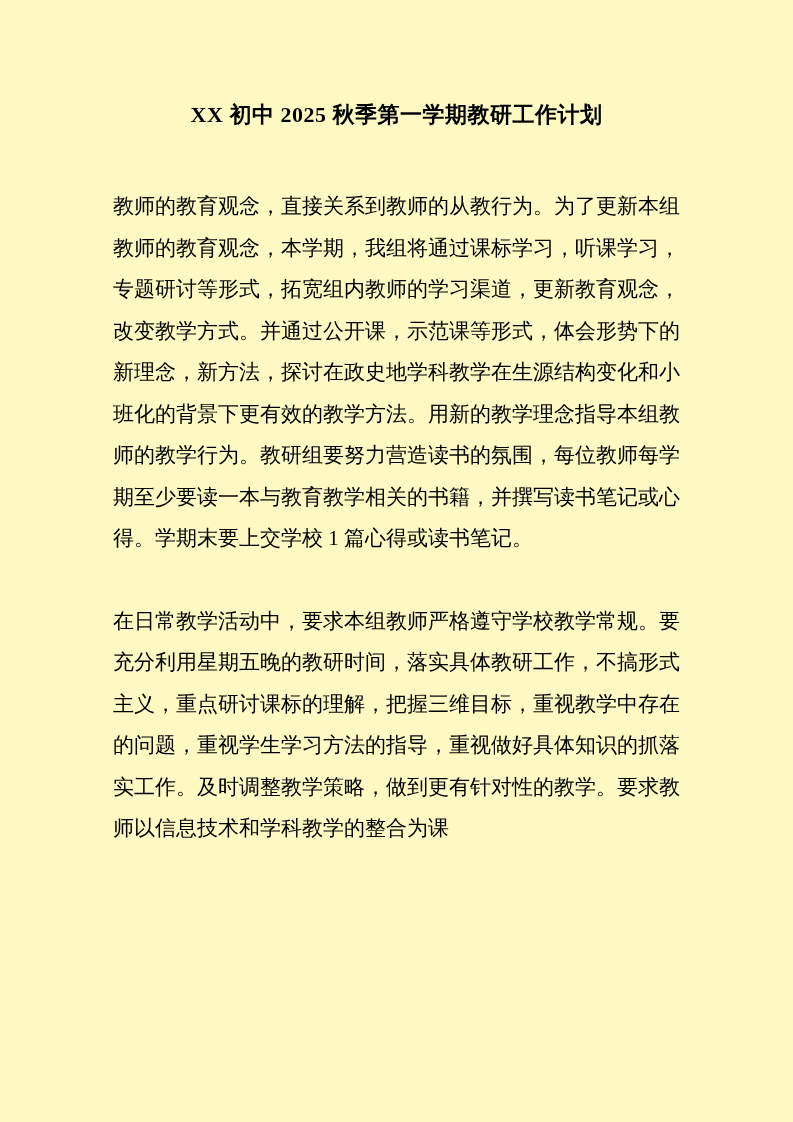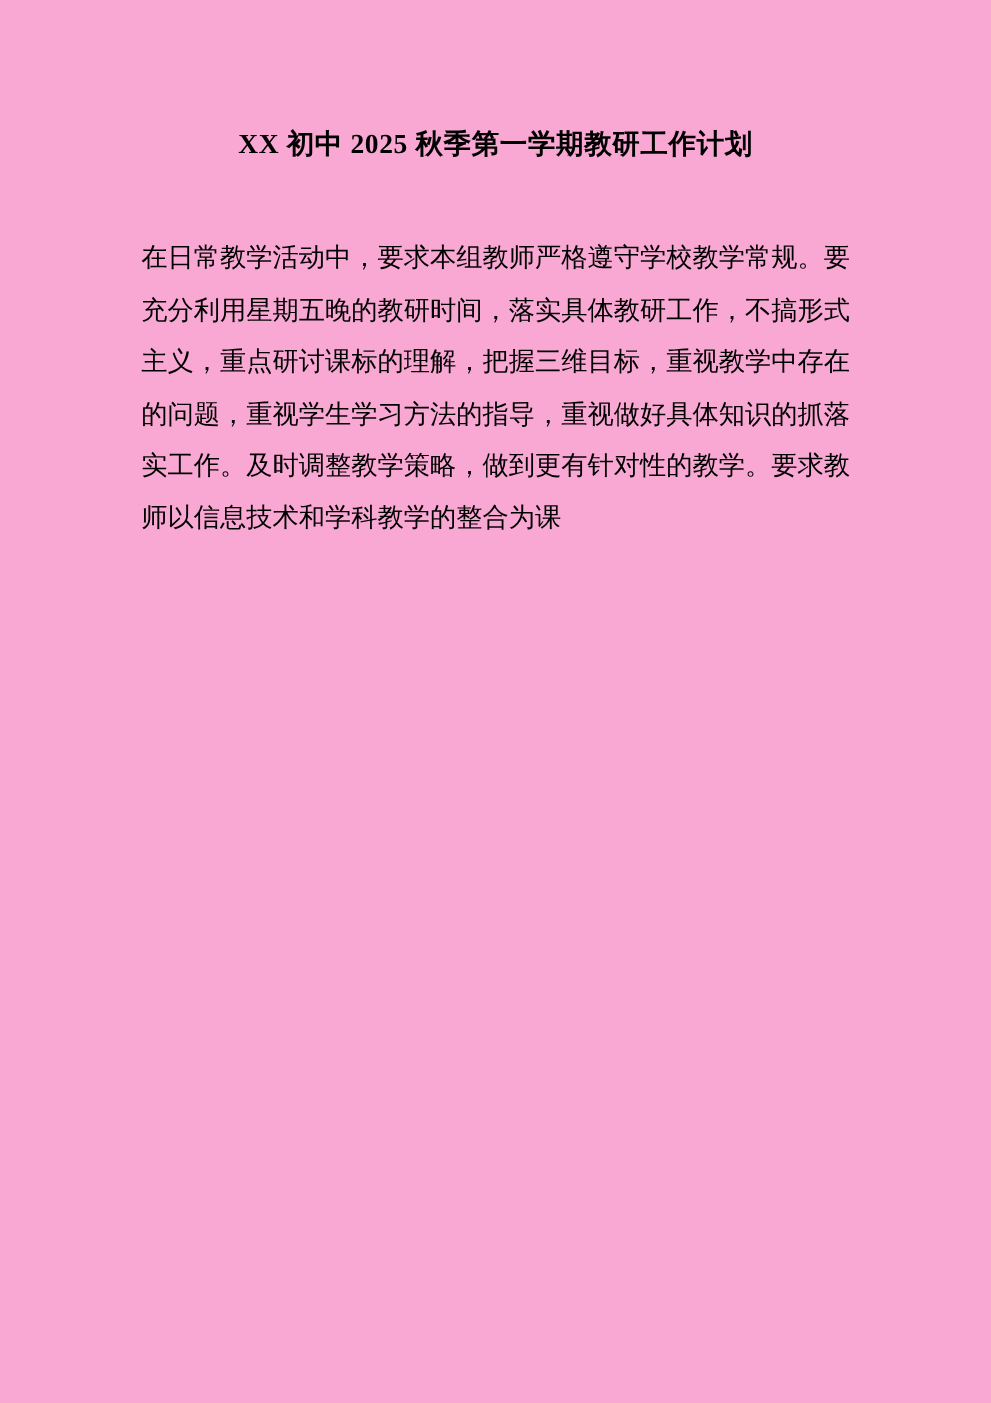--- a/index.html
+++ b/index.html
@@ -5,21 +5,21 @@
     html, body {
       margin: 0;
       padding: 0;
       background: #ffffff;
     }
     .page {
       position: relative;
       width: 793px;
       height: 1122px;
       margin: 0 auto;
-      background: #f9a8d4;
+      background: #fef9c3;
       overflow: hidden;
       font-family: "Liberation Serif", "DejaVu Serif", serif;
       color: #000000;
     }
     .content {
       position: absolute;
       top: 0;
       left: 113px;
       width: 567px;
       padding-top: 99px;
@@ -45,15 +45,16 @@
     .doc-paragraph:last-child {
       margin-bottom: 0;
     }
   </style>
 </head>
 <body>
 
 <div class="page">
   <div class="content">
     <h1 class="doc-title">XX 初中 2025 秋季第一学期教研工作计划</h1>
+    <p class="doc-paragraph">教师的教育观念，直接关系到教师的从教行为。为了更新本组教师的教育观念，本学期，我组将通过课标学习，听课学习，专题研讨等形式，拓宽组内教师的学习渠道，更新教育观念，改变教学方式。并通过公开课，示范课等形式，体会形势下的新理念，新方法，探讨在政史地学科教学在生源结构变化和小班化的背景下更有效的教学方法。用新的教学理念指导本组教师的教学行为。教研组要努力营造读书的氛围，每位教师每学期至少要读一本与教育教学相关的书籍，并撰写读书笔记或心得。学期末要上交学校 1 篇心得或读书笔记。</p>
     <p class="doc-paragraph">在日常教学活动中，要求本组教师严格遵守学校教学常规。要充分利用星期五晚的教研时间，落实具体教研工作，不搞形式主义，重点研讨课标的理解，把握三维目标，重视教学中存在的问题，重视学生学习方法的指导，重视做好具体知识的抓落实工作。及时调整教学策略，做到更有针对性的教学。要求教师以信息技术和学科教学的整合为课</p>
   </div>
 </div>
 
 </body></html>

